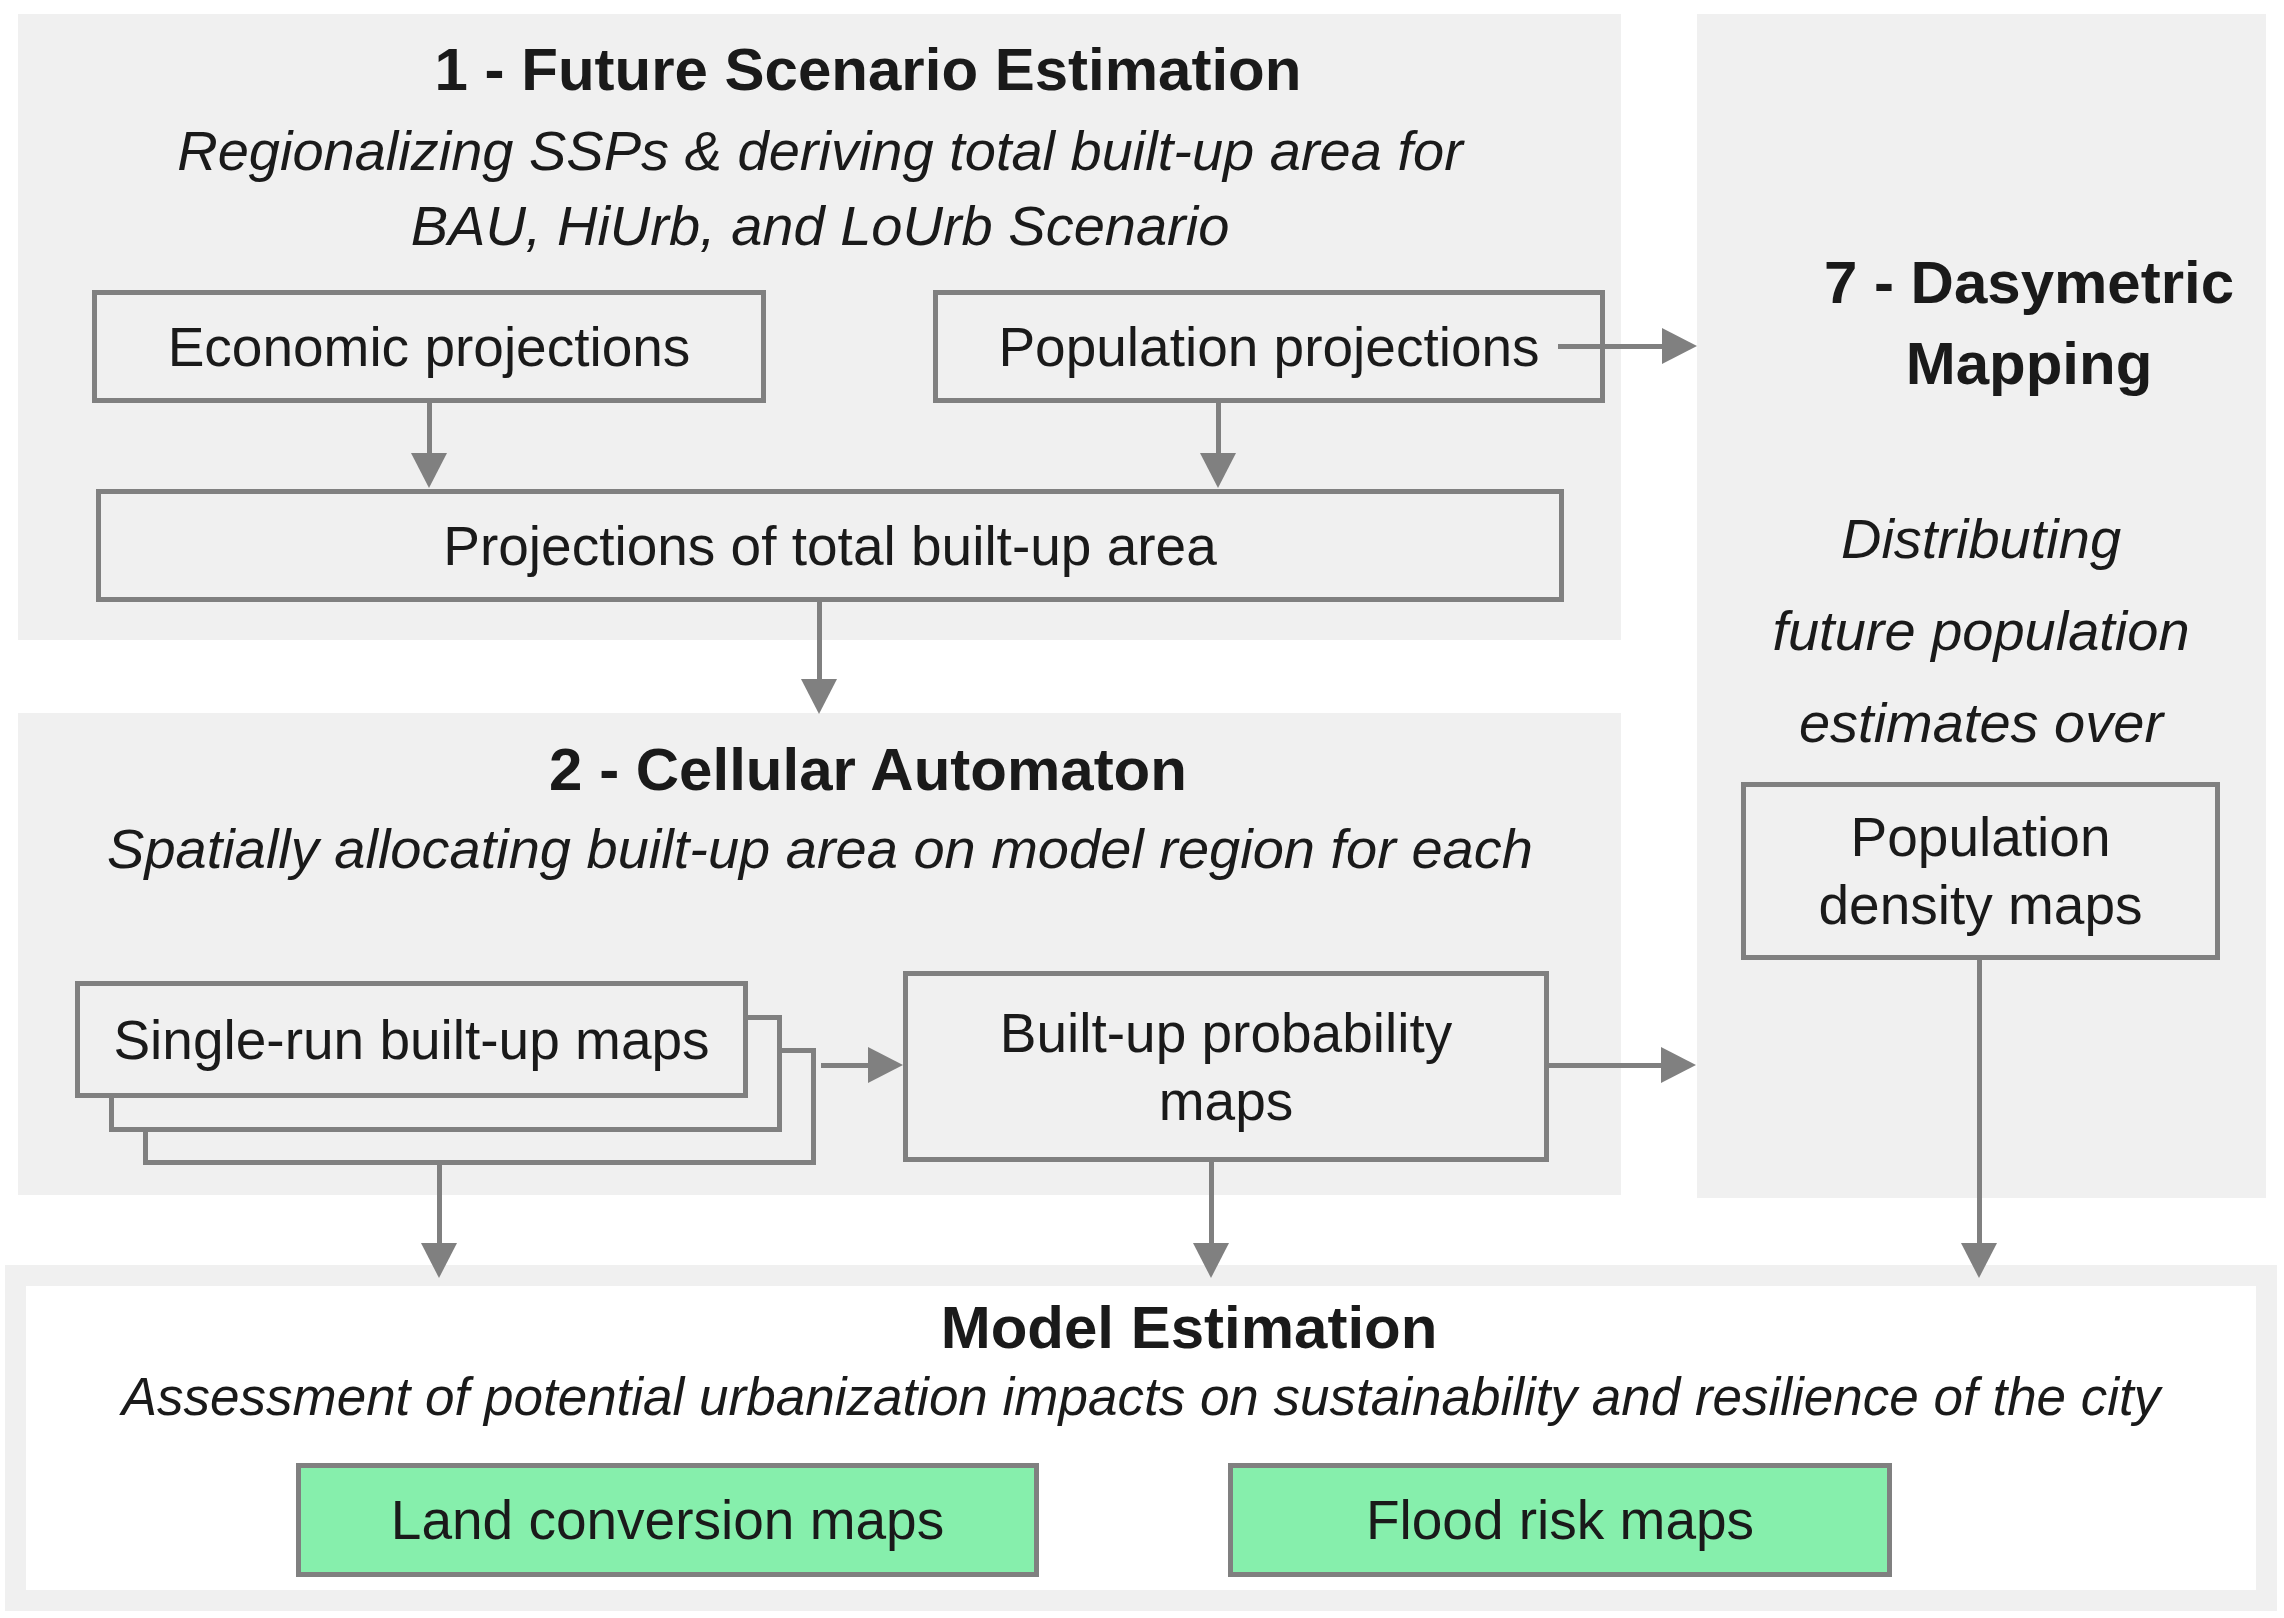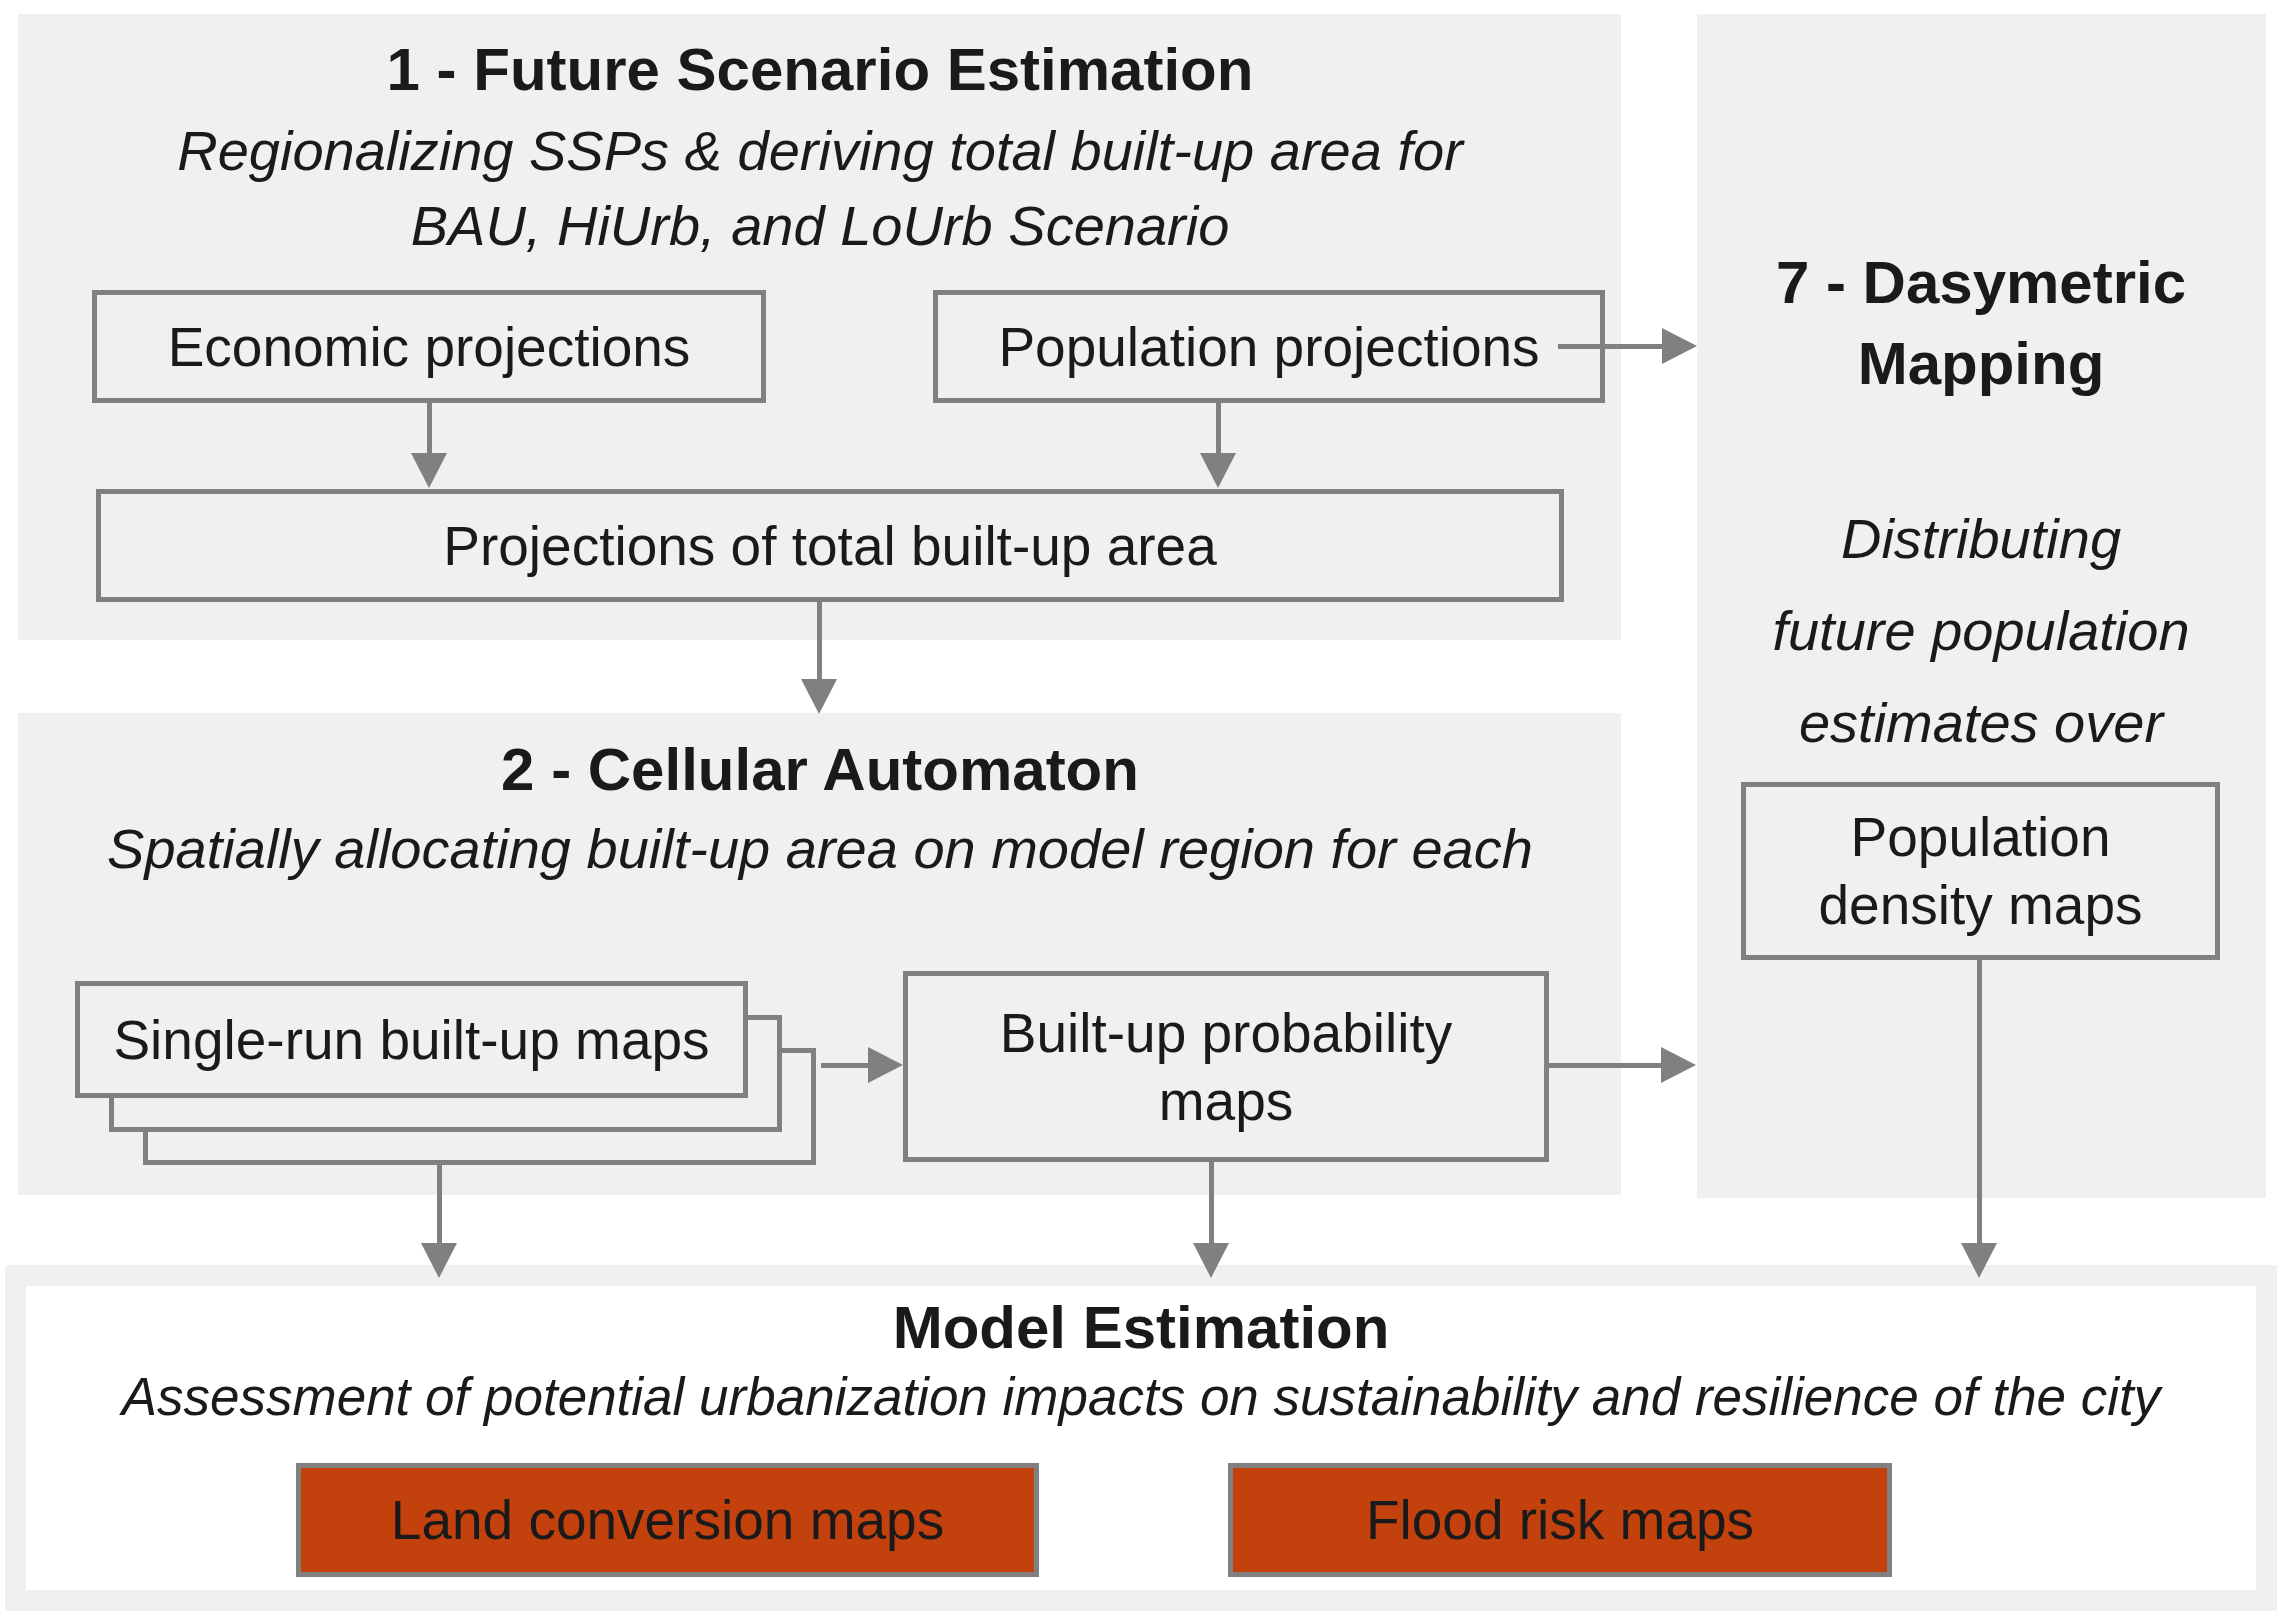--- a/index.html
+++ b/index.html
@@ -19,20 +19,21 @@
     box-sizing:border-box;
   }
   .ptitle{
     position:absolute;
     font-weight:bold;
     font-size:60px;
     line-height:78px;
     text-align:center;
     white-space:nowrap;
     transform:translateX(-50%);
+    margin-left:48px;
   }
   .psub{
     position:absolute;
     font-style:italic;
     font-size:56px;
     text-align:center;
     white-space:nowrap;
     transform:translateX(-50%);
   }
   .psub div{white-space:nowrap;}
@@ -47,21 +48,21 @@
     background:#f0f0f0;
     display:flex;
     align-items:center;
     justify-content:center;
     text-align:center;
     font-size:55px;
     line-height:68px;
     color:#1a1a1a;
     padding:0 19px;
   }
-  .box.white{background:#c2410c;justify-content:center;}
+  .box.white{background:#86efac;justify-content:center;}
   .box .lbl{width:100%;text-align:center;}
   .nowrap .lbl{white-space:nowrap;}
   .arrow{position:absolute;}
   .shaft-v{position:absolute;left:15.6px;top:0;width:5.2px;background:#808080;}
   .shaft-h{position:absolute;top:15.6px;left:0;height:5.2px;background:#808080;}
   .head-down{
     position:absolute;left:0;bottom:0;width:0;height:0;
     border-left:18px solid transparent;
     border-right:18px solid transparent;
     border-top:35px solid #808080;

